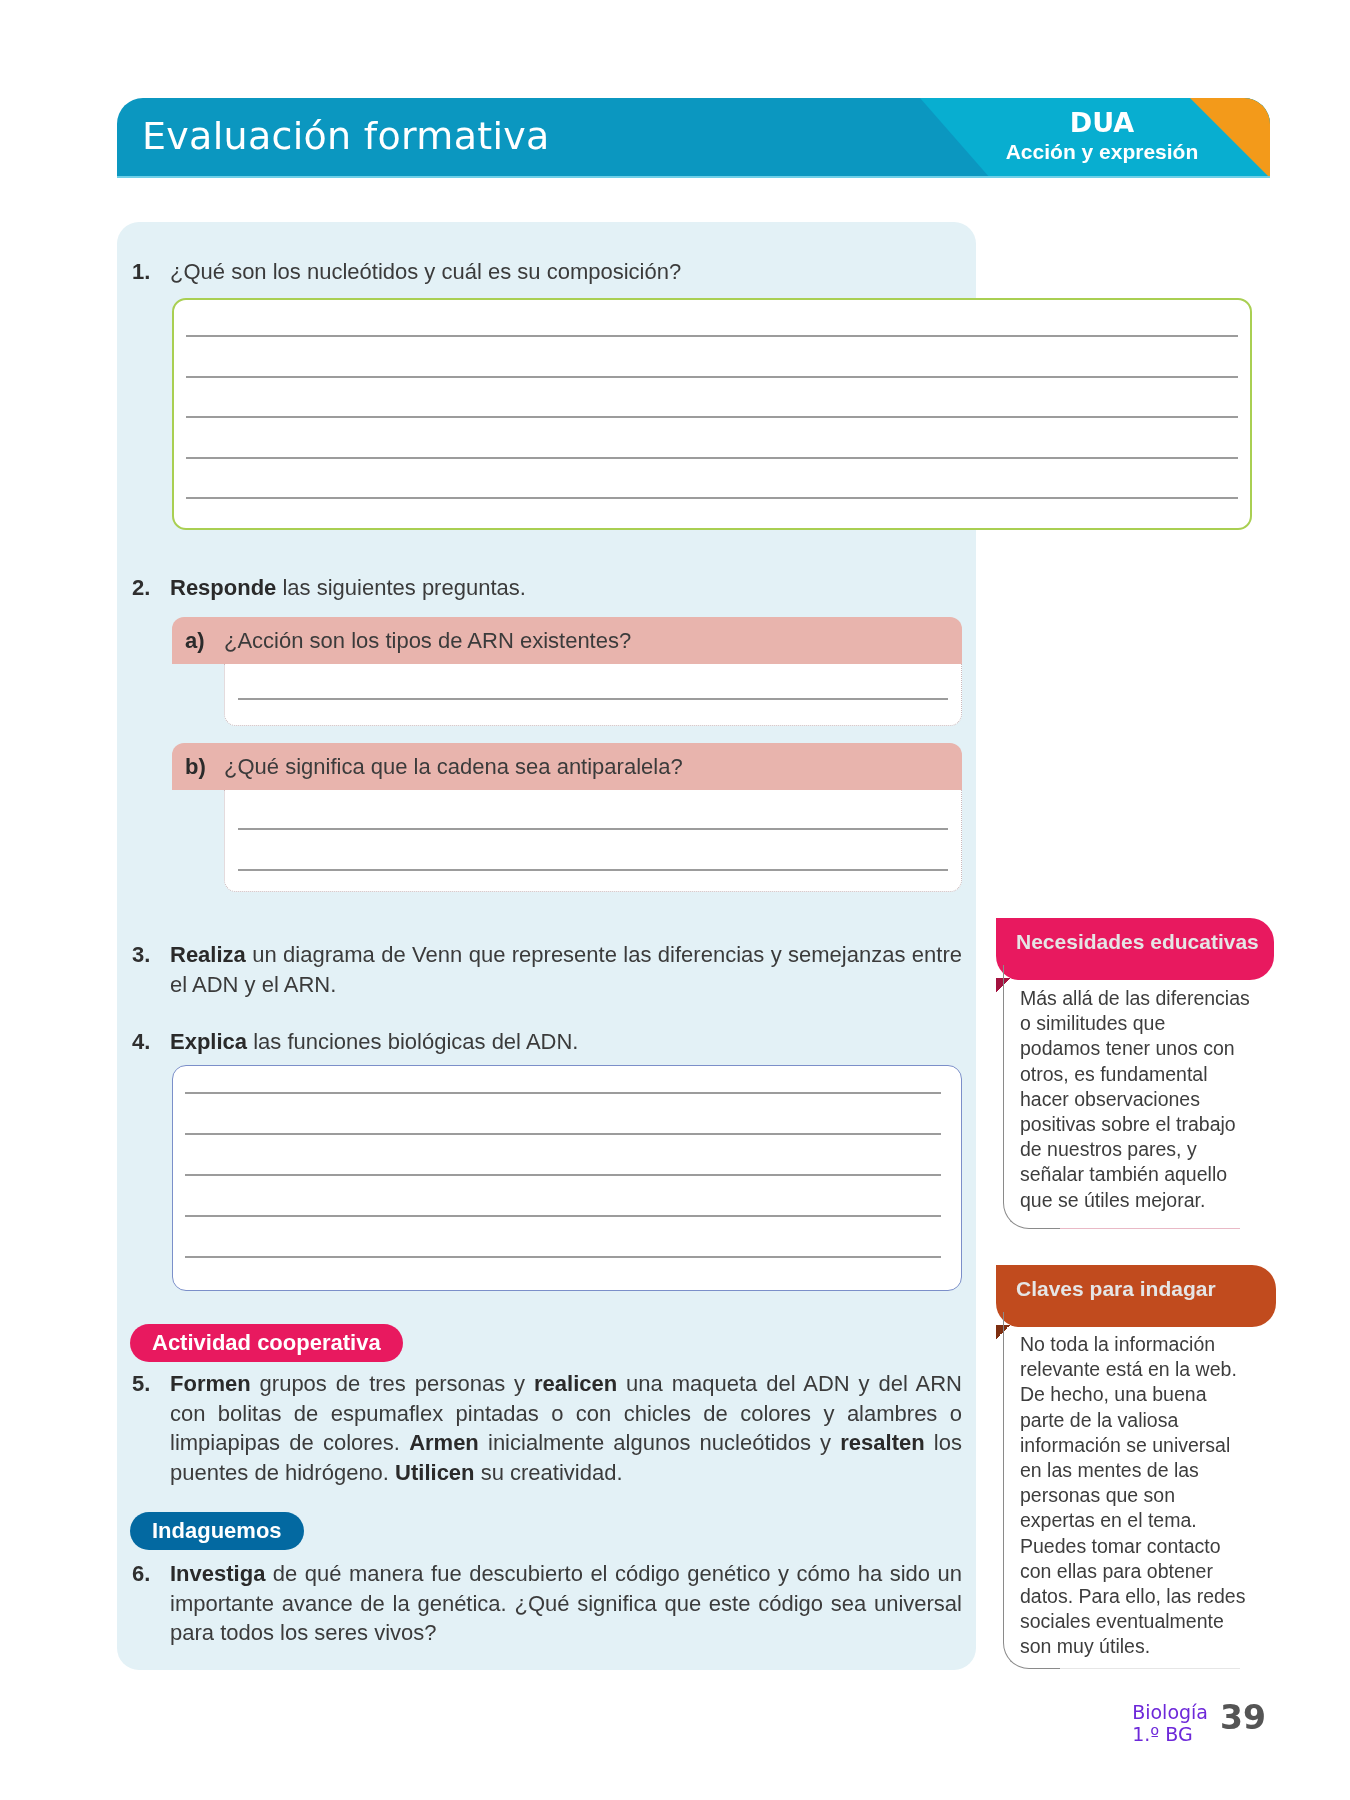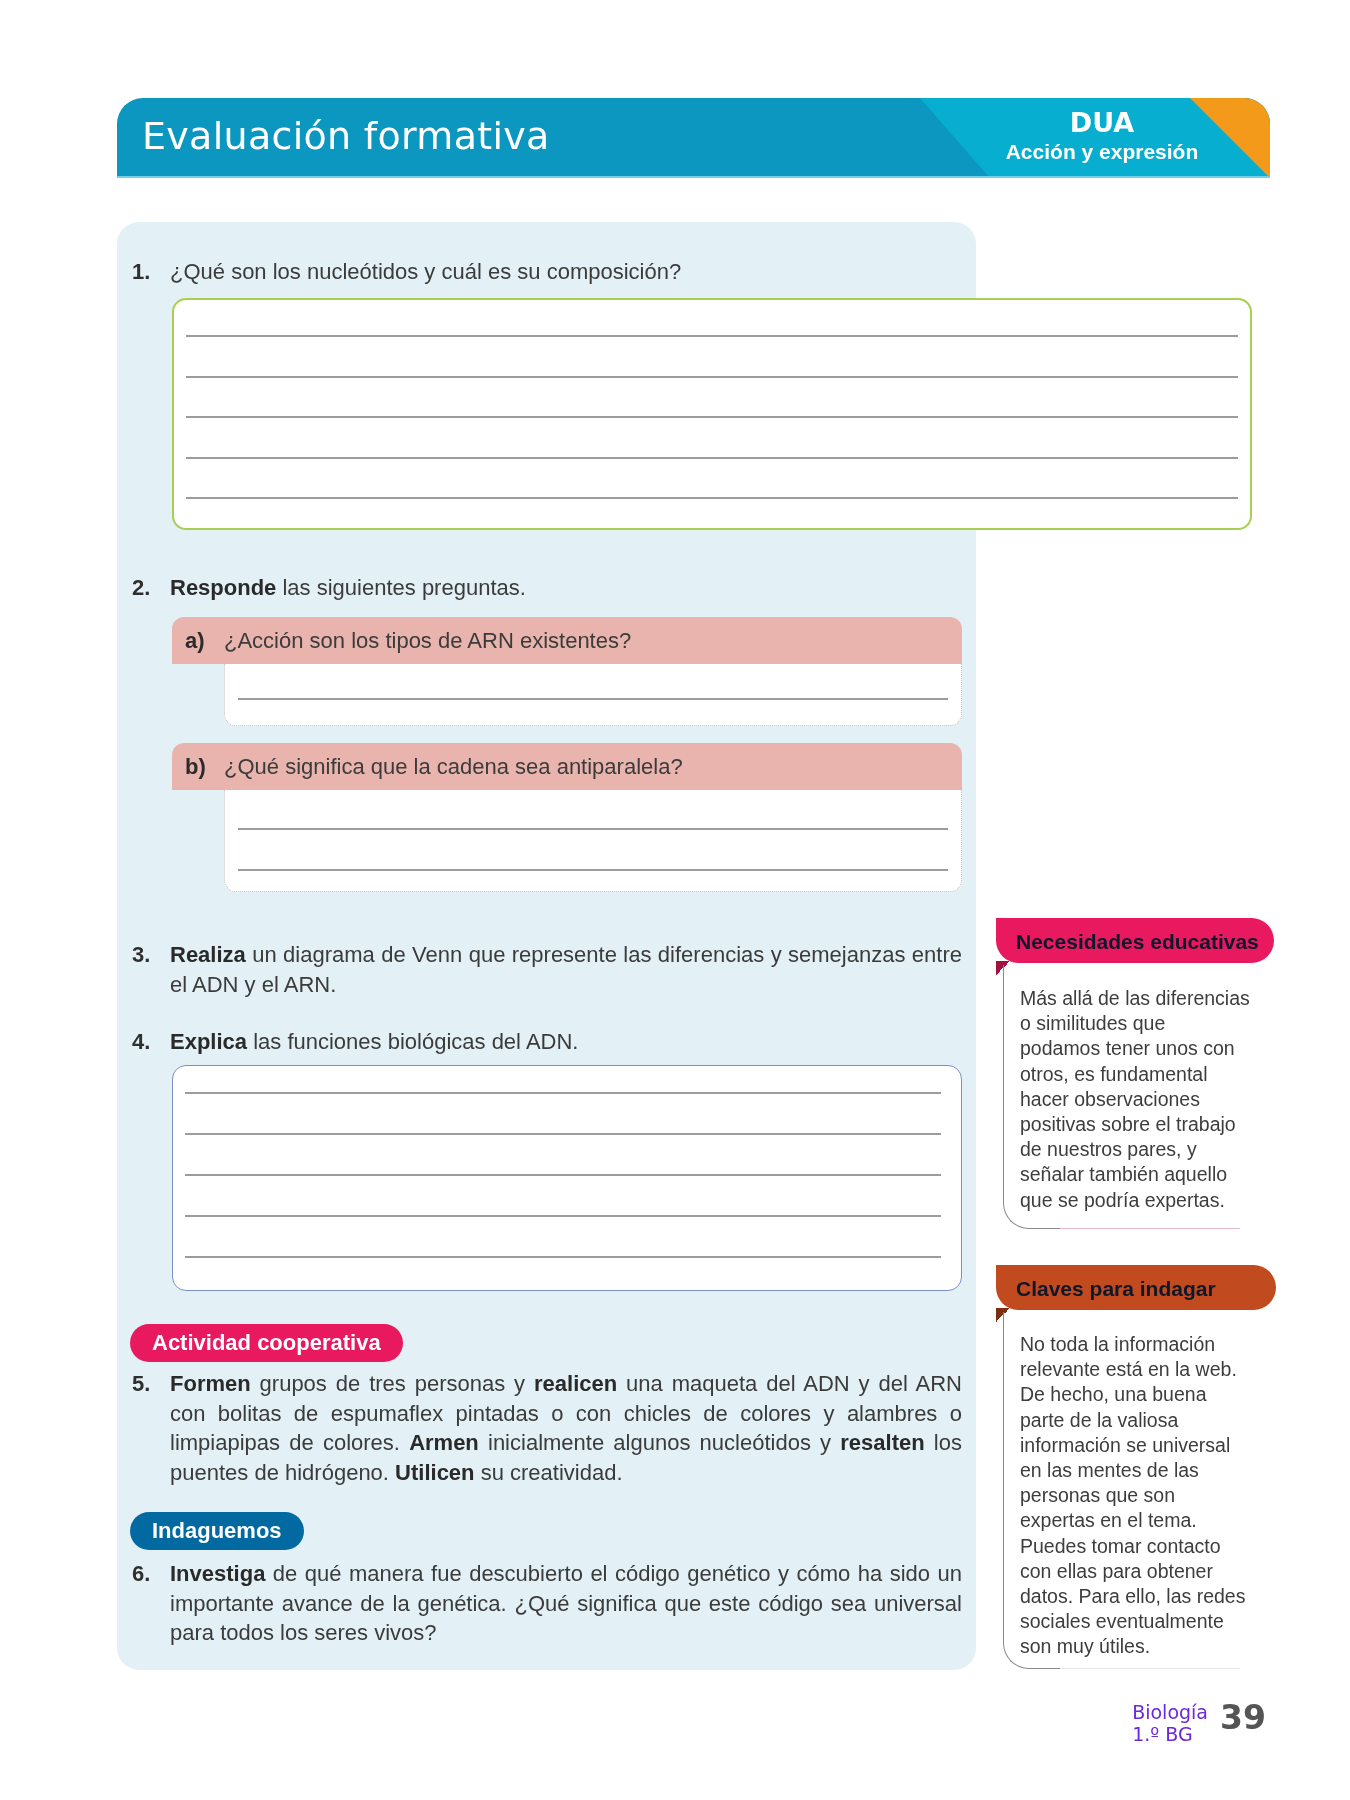--- a/index.html
+++ b/index.html
@@ -40,21 +40,21 @@
     border-radius: 12px 12px 0 0; font-size: 22px; line-height: 47px; color: #3b3b3b; }
   .subbar .lbl { position: absolute; left: 13px; font-weight: bold; color: #2b2b2b; }
   .subbar .txt { position: absolute; left: 52px; }
   .subbox { position: absolute; left: 224px; width: 738px; background: #fff;
     border: 1.5px dotted #c9b8bb; border-top: none; border-radius: 0 0 12px 12px; }
 
   .pill { position: absolute; left: 130px; height: 38px; border-radius: 19px; color: #fff;
     font-weight: bold; font-size: 22px; line-height: 38px; padding: 0 22px; }
 
   
-  .note-head { position: absolute; height: 45px; border-radius: 0 24px 24px 24px; color: #0f172a;
+  .note-head { position: absolute; height: 62px; border-radius: 0 24px 24px 24px; color: #e5e5e5;
     font-weight: bold; font-size: 21px; line-height: 47px; padding-left: 20px; }
   .note-head .fold { position: absolute; left: 0; bottom: -12px; width: 14px; height: 14px; }
   .note-body { position: absolute; border-left: 1.5px solid #8a8a8a; border-bottom: 1.5px solid #8a8a8a;
     border-bottom-left-radius: 26px; }
   .note-text { position: absolute; font-size: 19.5px; line-height: 25.2px; color: #3d3d3d; }
   .note-under { position: absolute; height: 1px; }
 
   .footer-sub { position: absolute; right: 140px; text-align: left; font-size: 19px; color: #6d28d9;
     line-height: 22px; font-family: "DejaVu Sans", sans-serif; }
   .page-num { position: absolute; left: 1220px; top: 1698px; font-size: 33px; font-weight: bold; color: #555;
@@ -147,21 +147,21 @@
 <div class="note-under" style="left:1060px; top:1228px; width:180px; background:#e9b9c6;"></div>
 <div class="note-text" style="left:1020px; top:986px; width:250px;">
   <div>Más allá de las diferencias</div>
   <div>o similitudes que</div>
   <div>podamos tener unos con</div>
   <div>otros, es fundamental</div>
   <div>hacer observaciones</div>
   <div>positivas sobre el trabajo</div>
   <div>de nuestros pares, y</div>
   <div>señalar también aquello</div>
-  <div>que se podría expertas.</div>
+  <div>que se útiles mejorar.</div>
 </div>
 
 <div class="note-head" style="left:996px; top:1265px; width:280px; background:#c14b1e;">
   <span>Claves para indagar</span>
   <span class="fold" style="background:linear-gradient(135deg, #7e2e10 50%, transparent 50%);"></span>
 </div>
 <div class="note-body" style="left:1003px; top:1312px; width:60px; height:357px;"></div>
 <div class="note-under" style="left:1060px; top:1668px; width:180px; background:#e6e6e6;"></div>
 <div class="note-text" style="left:1020px; top:1332px; width:255px;">
   <div>No toda la información</div>

